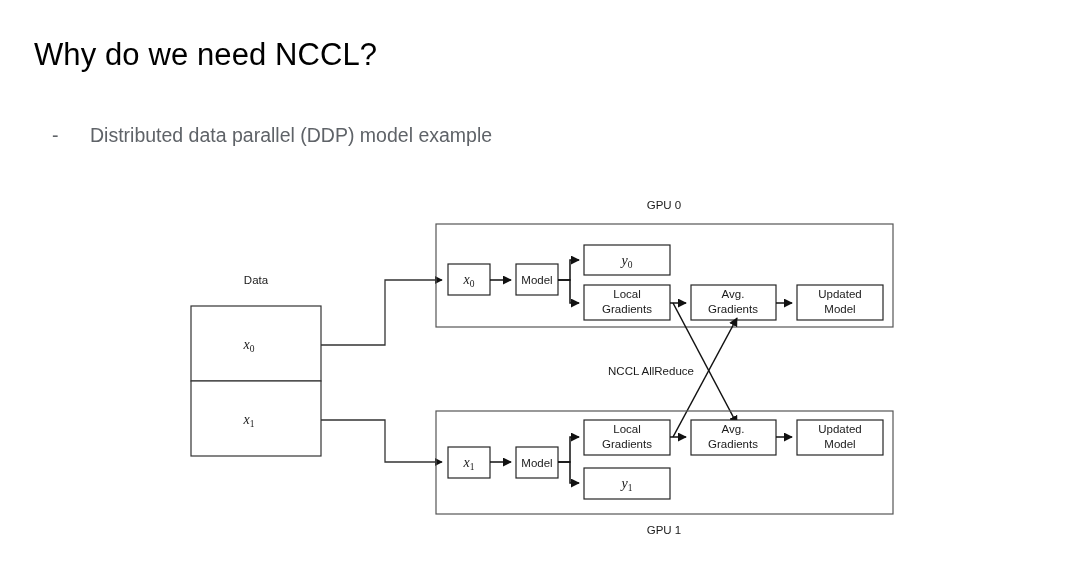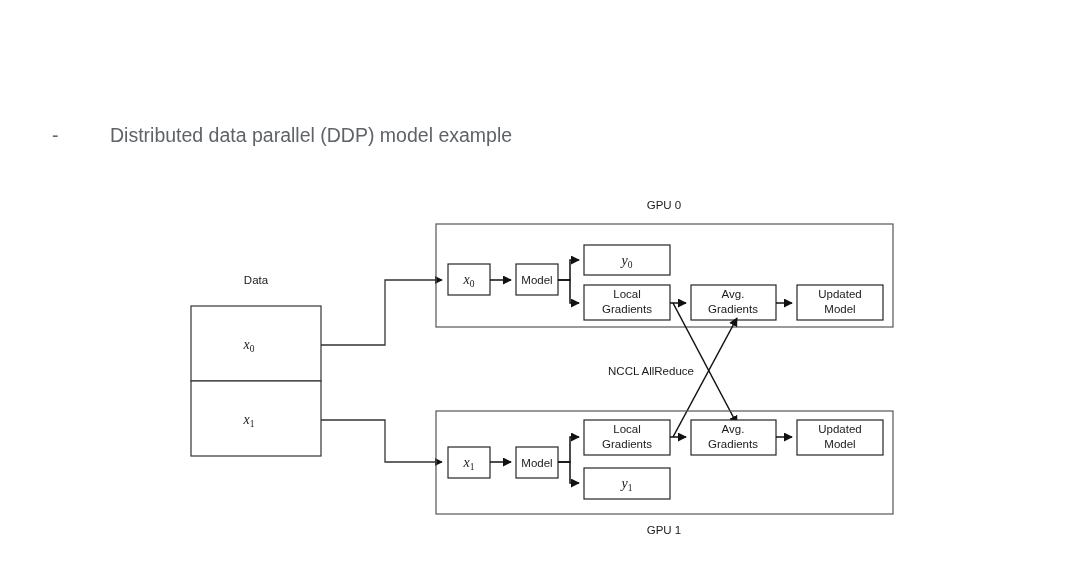--- a/index.html
+++ b/index.html
@@ -40,21 +40,21 @@
     color: #5f6368;
     font-size: 19.5px;
     line-height: 26px;
     white-space: nowrap;
   }
   .bullet-dash {
     width: 38px;
     flex: 0 0 38px;
     color: #5f6368;
   }
-  .bullet-text { color: #5f6368; margin-left: 20px; }
+  .bullet-text { color: #5f6368; }
 
   #diagram-svg {
     position: absolute;
     left: 0;
     top: 0;
     width: 1080px;
     height: 577px;
   }
   .dg-label {
     font-family: "Liberation Sans", sans-serif;
@@ -102,20 +102,21 @@
     fill: none;
     stroke: #111111;
     stroke-width: 1.5;
   }
 </style>
 </head>
 <body>
 
 <div class="slide">
 
+  <div id="slide-title">Why do we need NCCL?</div>
 
   <div class="bullet-row">
     <span class="bullet-dash">-</span>
     <span class="bullet-text">Distributed data parallel (DDP) model example</span>
   </div>
 
   <svg id="diagram-svg" viewBox="0 0 1080 577">
     <defs>
       <marker id="arrow" viewBox="0 0 10 10" refX="9" refY="5" markerWidth="6" markerHeight="6" orient="auto-start-reverse">
         <path d="M 0 0 L 10 5 L 0 10 z" fill="#111111"></path>

